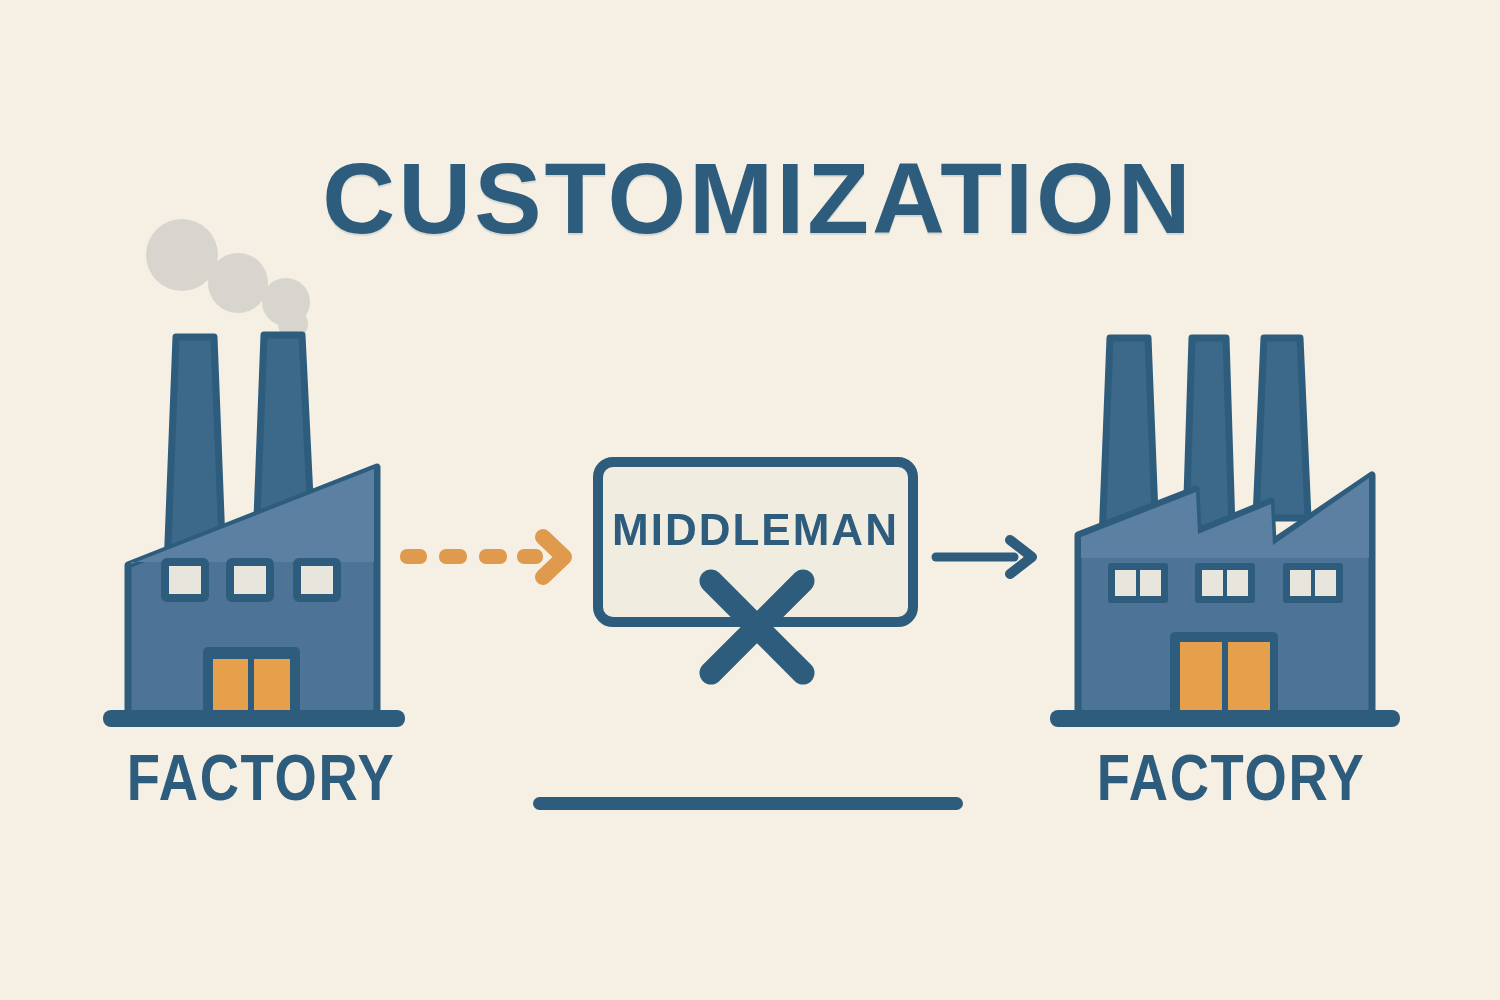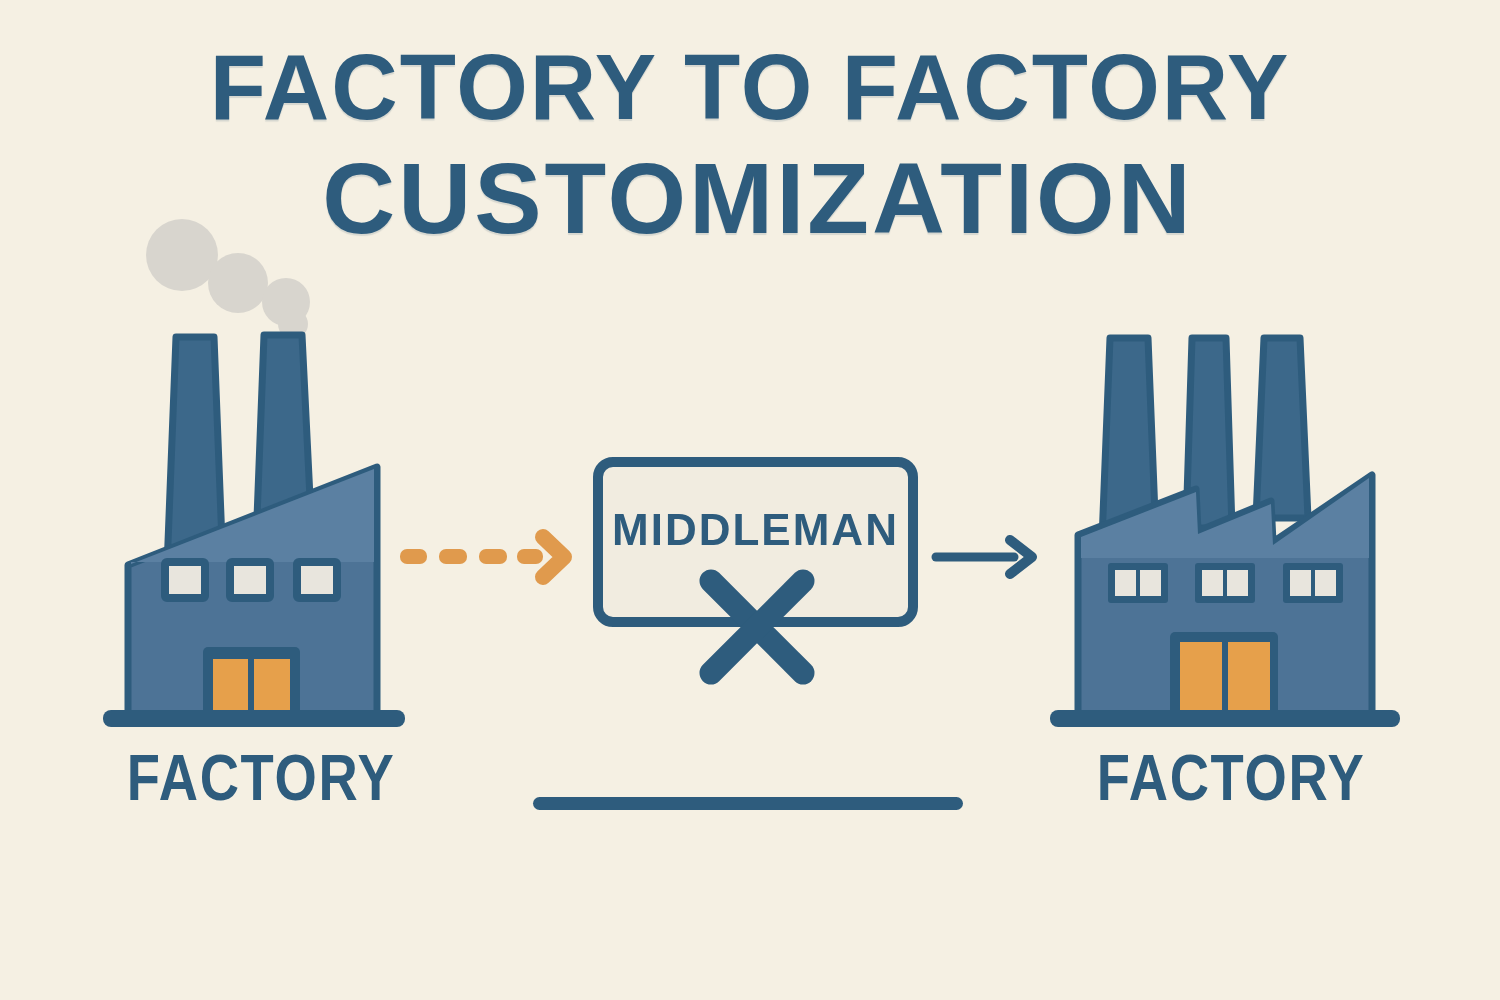--- a/index.html
+++ b/index.html
@@ -30,21 +30,20 @@
   }
   .middleman-box span{color:var(--ink,#2e5c7d);font-weight:700;font-size:44px;
                       letter-spacing:2px;white-space:nowrap;}
   svg.abs{position:absolute;overflow:visible;}
 </style>
 </head>
 <body>
 
 <div class="canvas">
 
-  <div class="txt t1">FACTORY TO FACTORY</div>
   <div class="txt t2">CUSTOMIZATION</div>
 
   <svg class="abs" style="left:90px;top:200px;" width="330" height="530" viewBox="0 0 330 530">
     <g style="fill:var(--smoke)">
       <circle cx="92" cy="55" r="36"></circle>
       <circle cx="148" cy="83" r="30"></circle>
       <circle cx="196" cy="102" r="24"></circle>
       <circle cx="203" cy="124" r="15"></circle>
       <circle cx="197" cy="142" r="11"></circle>
     </g>

